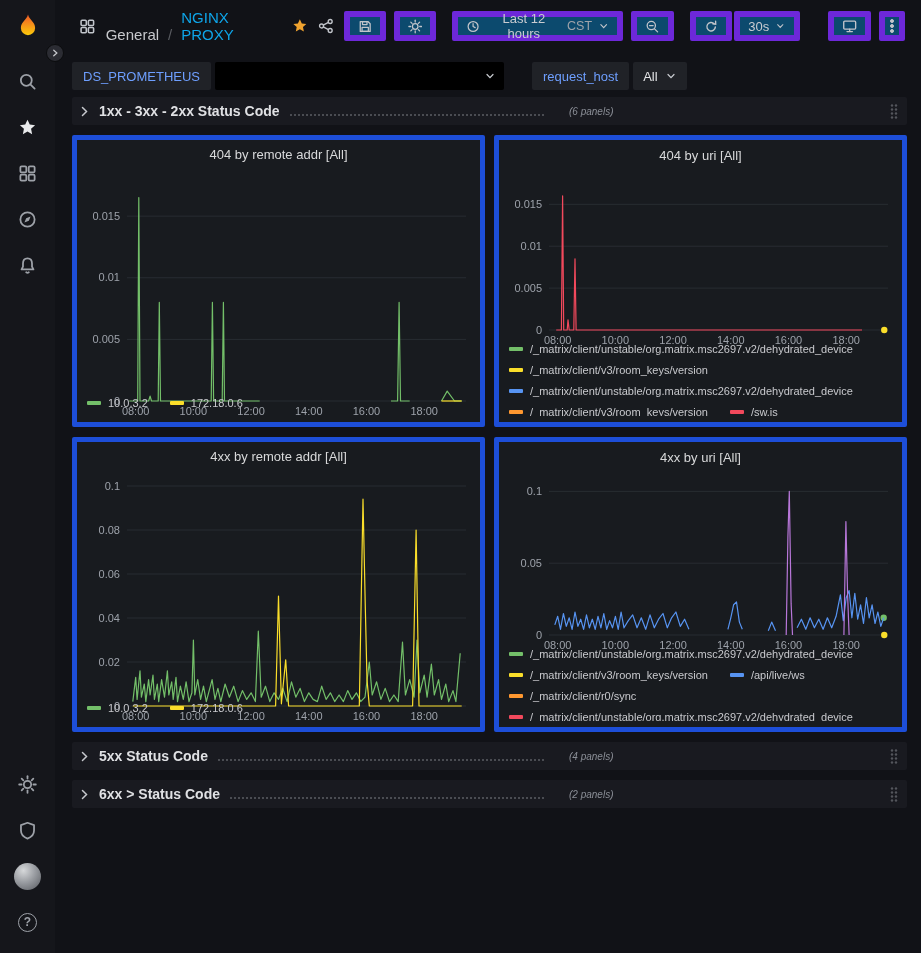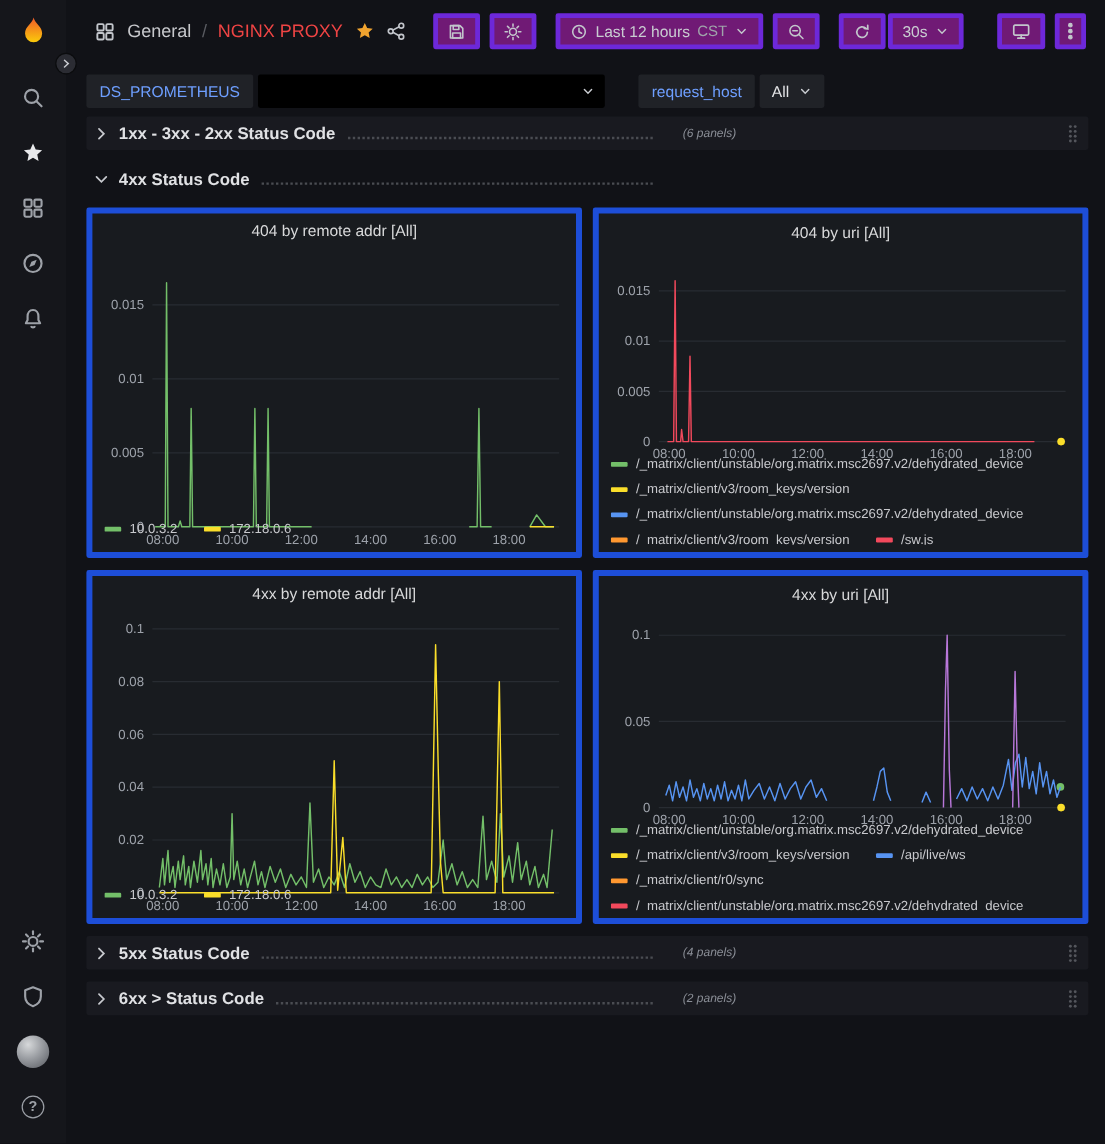--- a/index.html
+++ b/index.html
@@ -20,24 +20,24 @@
   .expand-pill { position:absolute; left:46px; top:44px; width:18px; height:18px; border-radius:50%;
     background:#2b2c33; border:1px solid #0b0c0e; display:flex; align-items:center; justify-content:center; z-index:5; cursor:pointer; }
 
   
   .main-col { flex:1; display:flex; flex-direction:column; min-width:0; }
 
   .topbar { height:52px; display:flex; align-items:center; padding:0 16px 0 24px; gap:10px; }
   .crumbs { display:flex; align-items:flex-end; gap:9px; font-size:15px; }
   .crumb-section { color:#c7c8cc; cursor:pointer; }
   .crumb-divider { color:#5a5c62; }
-  .crumb-title { color:#ef4444; cursor:pointer; }
+  .crumb-title { color:#0ea5e9; cursor:pointer; }
   .toolbar { margin-left:auto; display:flex; align-items:center; }
   .tb-btn { height:30px; min-width:32px; display:inline-flex; align-items:center; justify-content:center; gap:6px;
-    background:#701a75; border:4px solid #6d28d9; border-radius:2px; padding:0 8px; color:#c9ccd1; font-size:13px; cursor:pointer; }
+    background:#0c4a6e; border:6px solid #6d28d9; border-radius:2px; padding:0 8px; color:#c9ccd1; font-size:13px; cursor:pointer; }
   .tb-btn svg { stroke:#c2c5cb; }
   .gap-s { margin-left:8px; } .gap-m { margin-left:16px; } .gap-l { margin-left:28px; }
   .tz { color:#9fa3aa; font-size:12.5px; }
 
   .submenu { height:38px; display:flex; align-items:flex-end; padding:0 16px 0 17px; gap:4px; }
   .var-label { height:28px; display:flex; align-items:center; padding:0 11px; background:#202227; border-radius:2px;
     color:#6e9fff; font-size:13px; font-weight:500; cursor:pointer; }
   .var-black { width:289px; height:28px; background:#000; border-radius:2px; display:flex; align-items:center;
     justify-content:flex-end; padding:0 8px; cursor:pointer; }
   .var-value { height:28px; display:flex; align-items:center; gap:7px; padding:0 10px; background:#202227;
@@ -284,29 +284,20 @@
                 <circle cx="7" cy="6.5" r="1.2"></circle>
                 <circle cx="3" cy="10.5" r="1.2"></circle>
                 <circle cx="7" cy="10.5" r="1.2"></circle>
                 <circle cx="3" cy="14.5" r="1.2"></circle>
                 <circle cx="7" cy="14.5" r="1.2"></circle>
               </g>
           </svg>
         </span>
       </div>
 
-      <div class="row-head">
-        <div class="row-lead">
-          <svg width="13" height="13" viewBox="0 0 16 16" fill="none" stroke="#c7c9ce" stroke-width="1.8" stroke-linecap="round">
-            <path d="M3 5.5 L8 10.5 L13 5.5"></path>
-          </svg>
-          <span class="row-title">4xx Status Code</span>
-          <span class="row-dots"></span>
-        </div>
-      </div>
 
       <div class="panels-grid rows-404">
         <div class="panel">
           <div class="panel-title">404 by remote addr [All]</div>
           <div class="chart"><svg width="391" height="253">
                 <line x1="40" x2="379" y1="236" y2="236" stroke="rgba(160,170,190,0.12)" stroke-width="1"></line>
                 <text x="33" y="239.5" text-anchor="end" class="tick">0</text>
                 <line x1="40" x2="379" y1="174.3783783783784" y2="174.3783783783784" stroke="rgba(160,170,190,0.12)" stroke-width="1"></line>
                 <text x="33" y="177.8783783783784" text-anchor="end" class="tick">0.005</text>
                 <line x1="40" x2="379" y1="112.75675675675674" y2="112.75675675675674" stroke="rgba(160,170,190,0.12)" stroke-width="1"></line>

